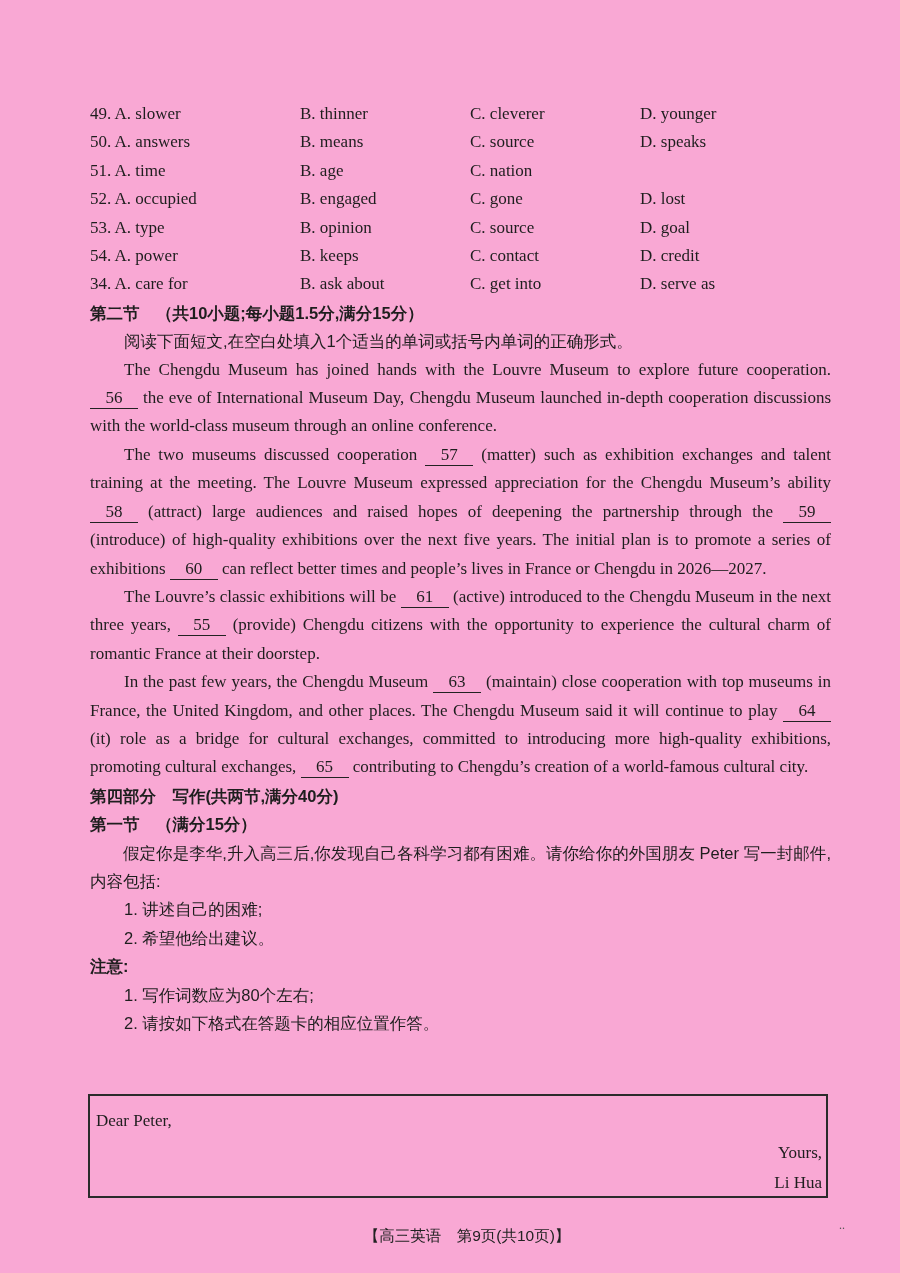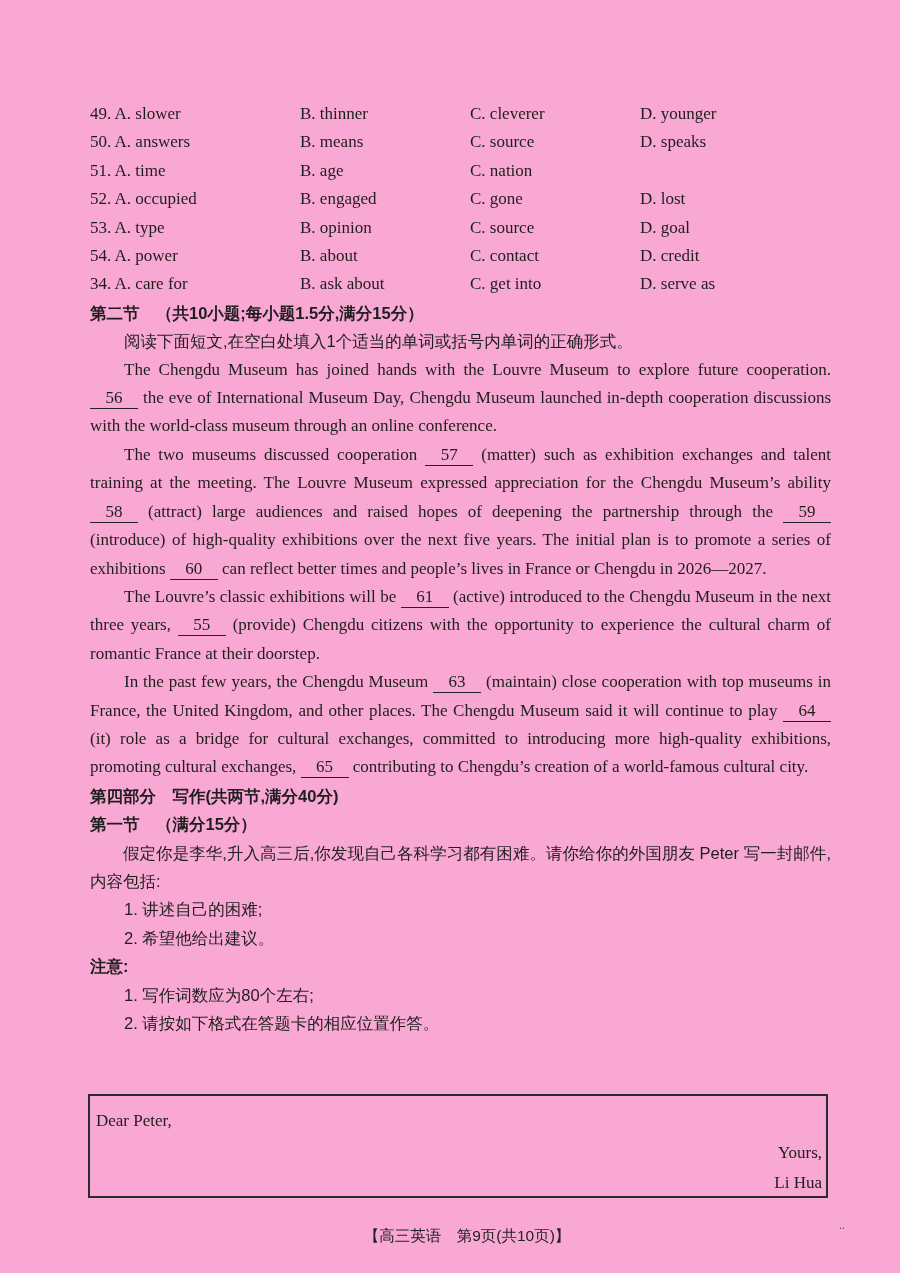--- a/index.html
+++ b/index.html
@@ -114,21 +114,21 @@
           <span class="opt-cell">D. lost</span>
         </div>
         <div class="opt-row">
           <span class="opt-cell">53. A. type</span>
           <span class="opt-cell">B. opinion</span>
           <span class="opt-cell">C. source</span>
           <span class="opt-cell">D. goal</span>
         </div>
         <div class="opt-row">
           <span class="opt-cell">54. A. power</span>
-          <span class="opt-cell">B. about</span>
+          <span class="opt-cell">B. keeps</span>
           <span class="opt-cell">C. contact</span>
           <span class="opt-cell">D. credit</span>
         </div>
         <div class="opt-row">
           <span class="opt-cell">34. A. care for</span>
           <span class="opt-cell">B. ask about</span>
           <span class="opt-cell">C. get into</span>
           <span class="opt-cell">D. serve as</span>
         </div>
       </div>

